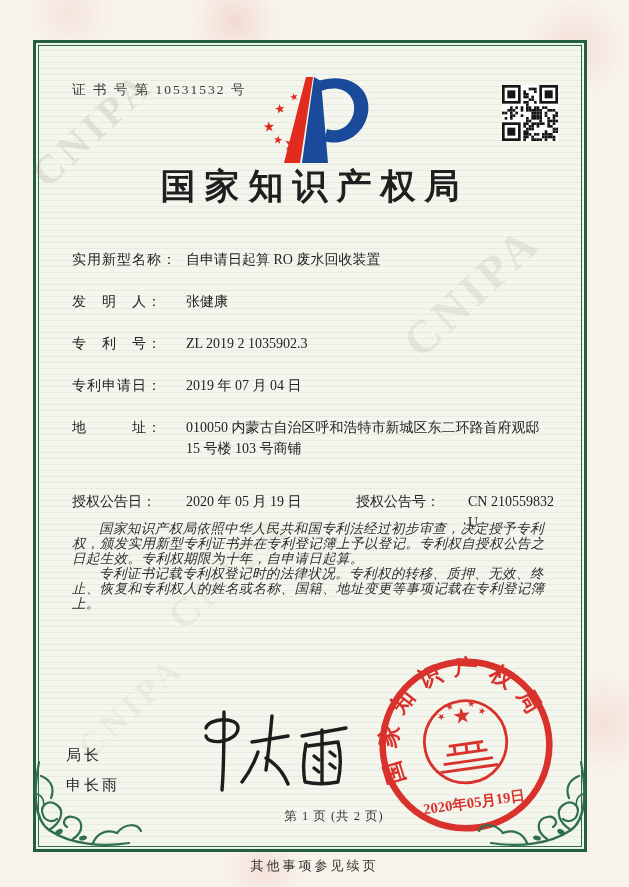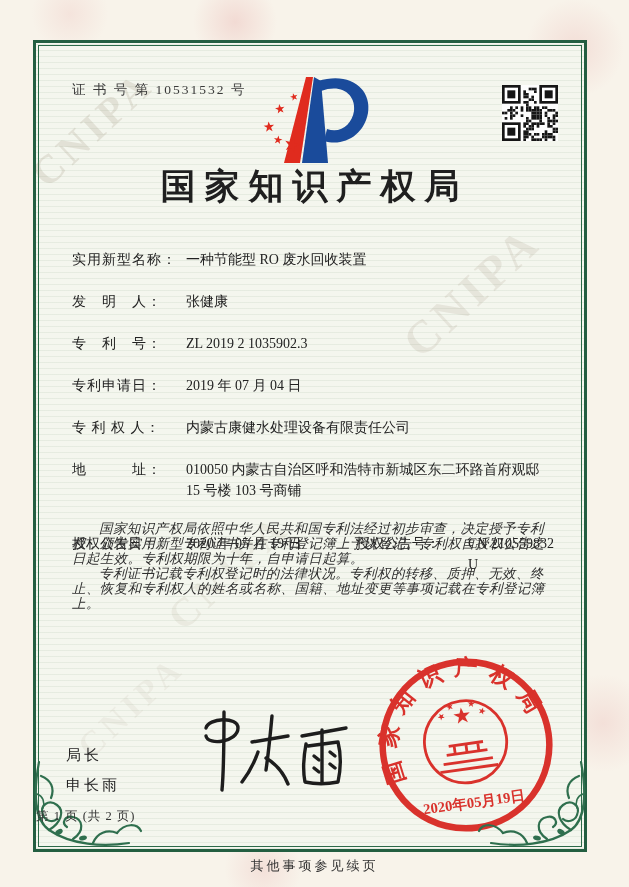--- a/index.html
+++ b/index.html
@@ -73,22 +73,22 @@
   .director { position:absolute; left:30px; top:703px; font-size:15px; letter-spacing:3px; color:#222; }
   .director div { margin-bottom:11px; }
   .signature { position:absolute; left:150px; top:655px; width:185px; height:110px; }
   .seal { position:absolute; left:338px; top:610px; width:184px; height:184px; }
 
   .flourish { position:absolute; width:120px; height:120px; bottom:-5px; }
   .flourish.fl-left  { left:-5px; }
   .flourish.fl-right { right:-5px; transform:scaleX(-1); }
 
   .page-no {
-    position:absolute; left:0; bottom:24px; width:100%; text-align:left;
-    font-size:12.5px; letter-spacing:1px; color:#333;
+    position:absolute; left:0; bottom:24px; width:100%; text-align:center;
+    font-size:12.5px; letter-spacing:1px; color:#333;padding-left:48px;
   }
   .note {
     position:absolute; left:0; top:857px; width:100%; text-align:center;
     font-size:13px; letter-spacing:3px; color:#333;
   }
 </style>
 </head>
 <body>
 
 <div class="frame">
@@ -253,37 +253,33 @@
         <rect x="0" y="37.33333333333333" width="18.666666666666664" height="18.666666666666664" fill="#161616"></rect>
         <rect x="2.6666666666666665" y="40" width="13.333333333333332" height="13.333333333333332" fill="#fff"></rect>
         <rect x="5.333333333333333" y="42.666666666666664" width="8" height="8" fill="#161616"></rect>
       </svg></div>
 
   <div class="title">国家知识产权局</div>
 
   <div class="fields">
     <div class="frow">
       <span class="lbl">实用新型名称：</span>
-      <span class="val">一种节能型 RO 废水回收装置</span>
+      <span class="val">自申请日起算 RO 废水回收装置</span>
     </div>
     <div class="frow">
       <span class="lbl">发　明　人：</span>
       <span class="val">张健康</span>
     </div>
     <div class="frow">
       <span class="lbl">专　利　号：</span>
       <span class="val">ZL 2019 2 1035902.3</span>
     </div>
     <div class="frow">
       <span class="lbl">专利申请日：</span>
       <span class="val">2019 年 07 月 04 日</span>
-    </div>
-    <div class="frow">
-      <span class="lbl">专 利 权 人：</span>
-      <span class="val">内蒙古康健水处理设备有限责任公司</span>
     </div>
     <div class="frow addr">
       <span class="lbl">地　　　址：</span>
       <span class="val">010050 内蒙古自治区呼和浩特市新城区东二环路首府观邸 15 号楼 103 号商铺</span>
     </div>
     <div class="grant">
       <span class="lbl">授权公告日：</span>
       <span class="val">2020 年 05 月 19 日</span>
       <span class="lbl">授权公告号：</span>
       <span class="val">CN 210559832 U</span>

